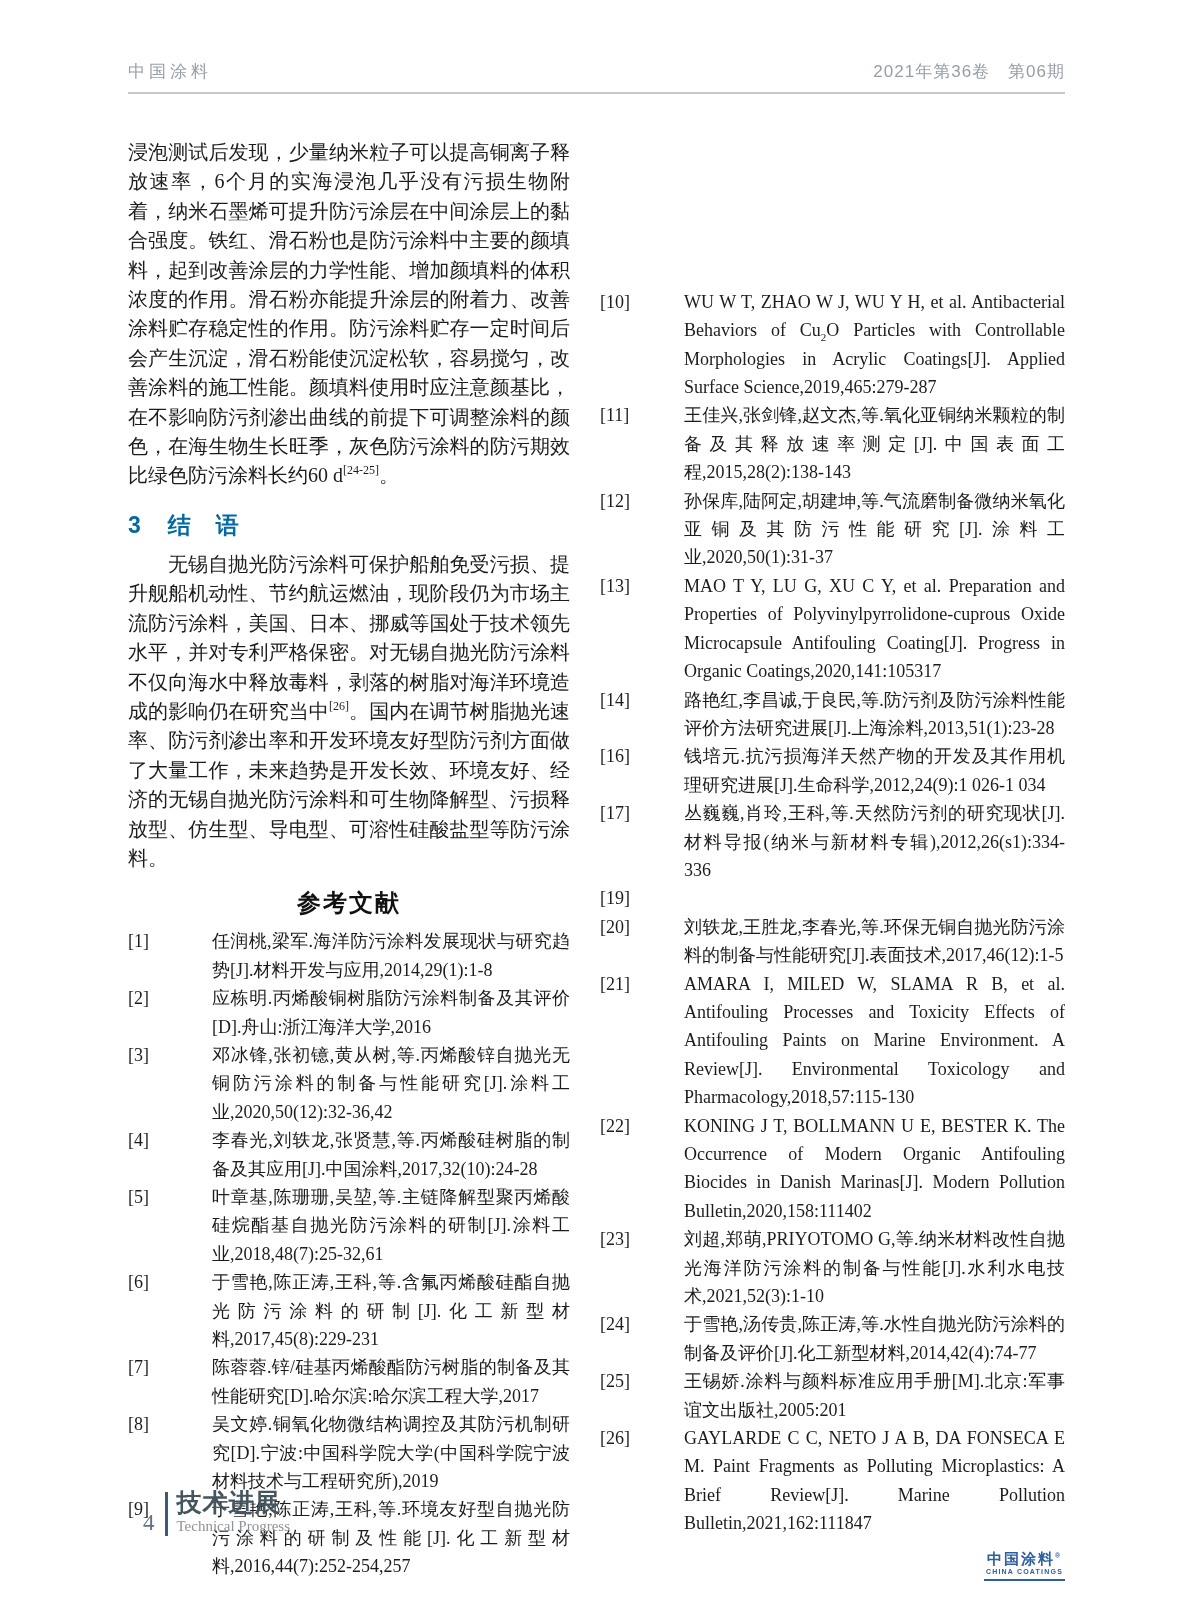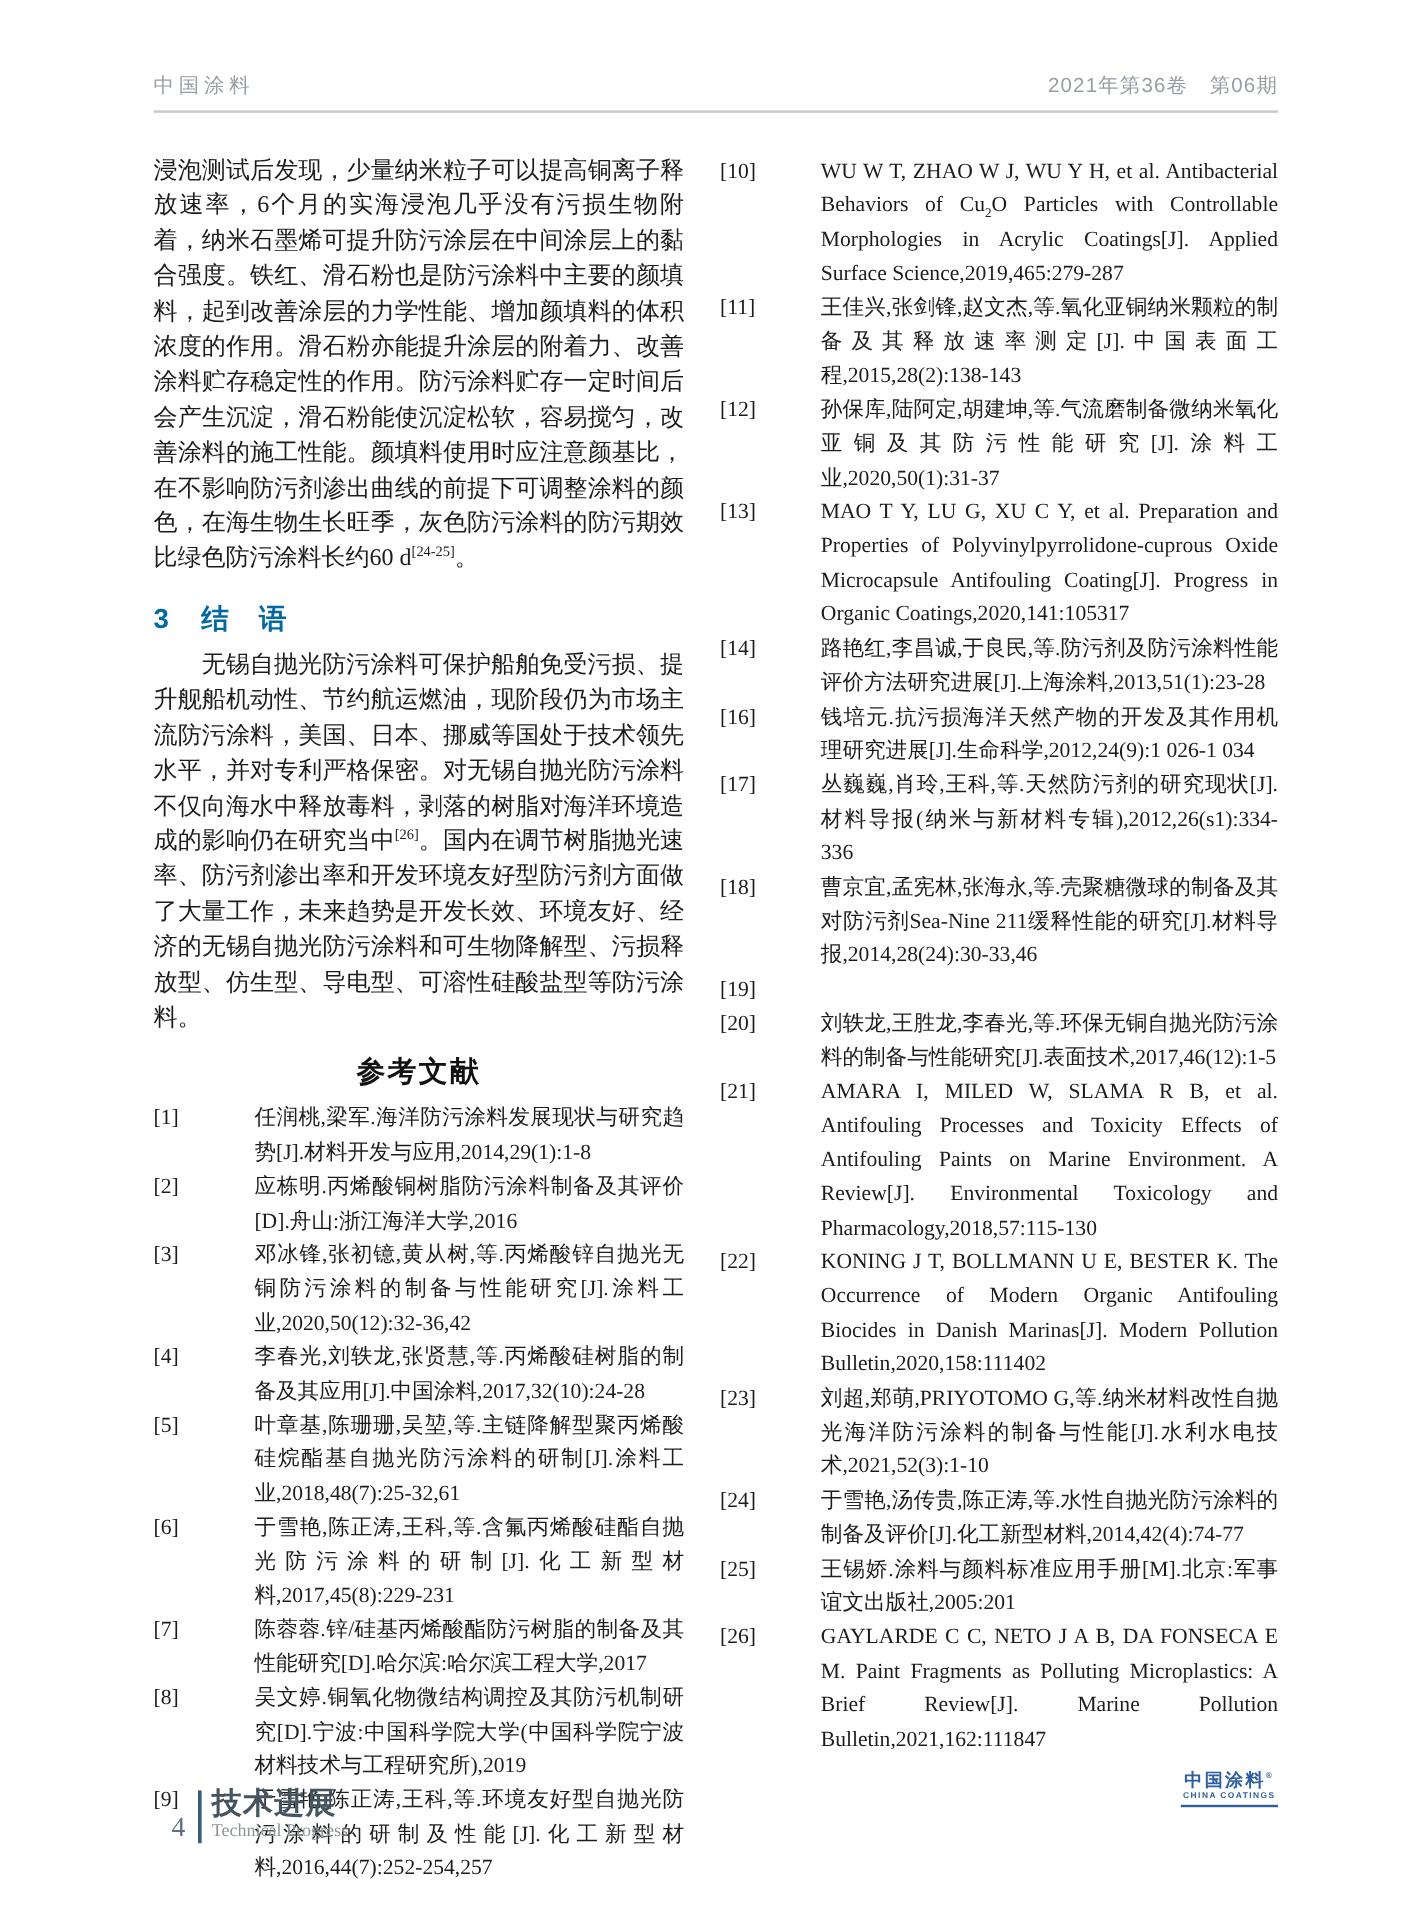--- a/index.html
+++ b/index.html
@@ -22,21 +22,21 @@
     display:flex;justify-content:space-between;align-items:flex-end;
     color:#969ea5;
     font-size:17px;
     padding-bottom:9px;
     border-bottom:2px solid #c3c9ce;
     font-family:"Liberation Sans","DejaVu Sans",sans-serif;
   }
   .page-header .journal{letter-spacing:4px;}
   .page-header .issue{letter-spacing:1px;}
   
-  .columns{display:flex;margin-top:34px;}
+  .columns{display:flex;margin-top:44px;align-items:flex-end;}
   .col-left{width:442px;margin-right:30px;flex:none;}
   .col-right{width:465px;flex:none;}
   
   .body-par{
     margin:0;
     font-size:20px;
     line-height:29.4px;
     text-align:justify;
     text-justify:inter-ideograph;
   }
@@ -235,24 +235,20 @@
   <div class="ref">
     <span class="num">[16]</span>
     <span class="txt">钱培元.抗污损海洋天然产物的开发及其作用机理研究进展[J].生命科学,2012,24(9):1 026-1 034</span>
   </div>
 
   <div class="ref">
     <span class="num">[17]</span>
     <span class="txt">丛巍巍,肖玲,王科,等.天然防污剂的研究现状[J].材料导报(纳米与新材料专辑),2012,26(s1):334-336</span>
   </div>
 
-  <div class="ref">
-    <span class="num">[18]</span>
-    <span class="txt">曹京宜,孟宪林,张海永,等.壳聚糖微球的制备及其对防污剂Sea-Nine 211缓释性能的研究[J].材料导报,2014,28(24):30-33,46</span>
-  </div>
 
   <div class="ref">
     <span class="num">[19]</span>
   </div>
 
   <div class="ref">
     <span class="num">[20]</span>
     <span class="txt">刘轶龙,王胜龙,李春光,等.环保无铜自抛光防污涂料的制备与性能研究[J].表面技术,2017,46(12):1-5</span>
   </div>
 

